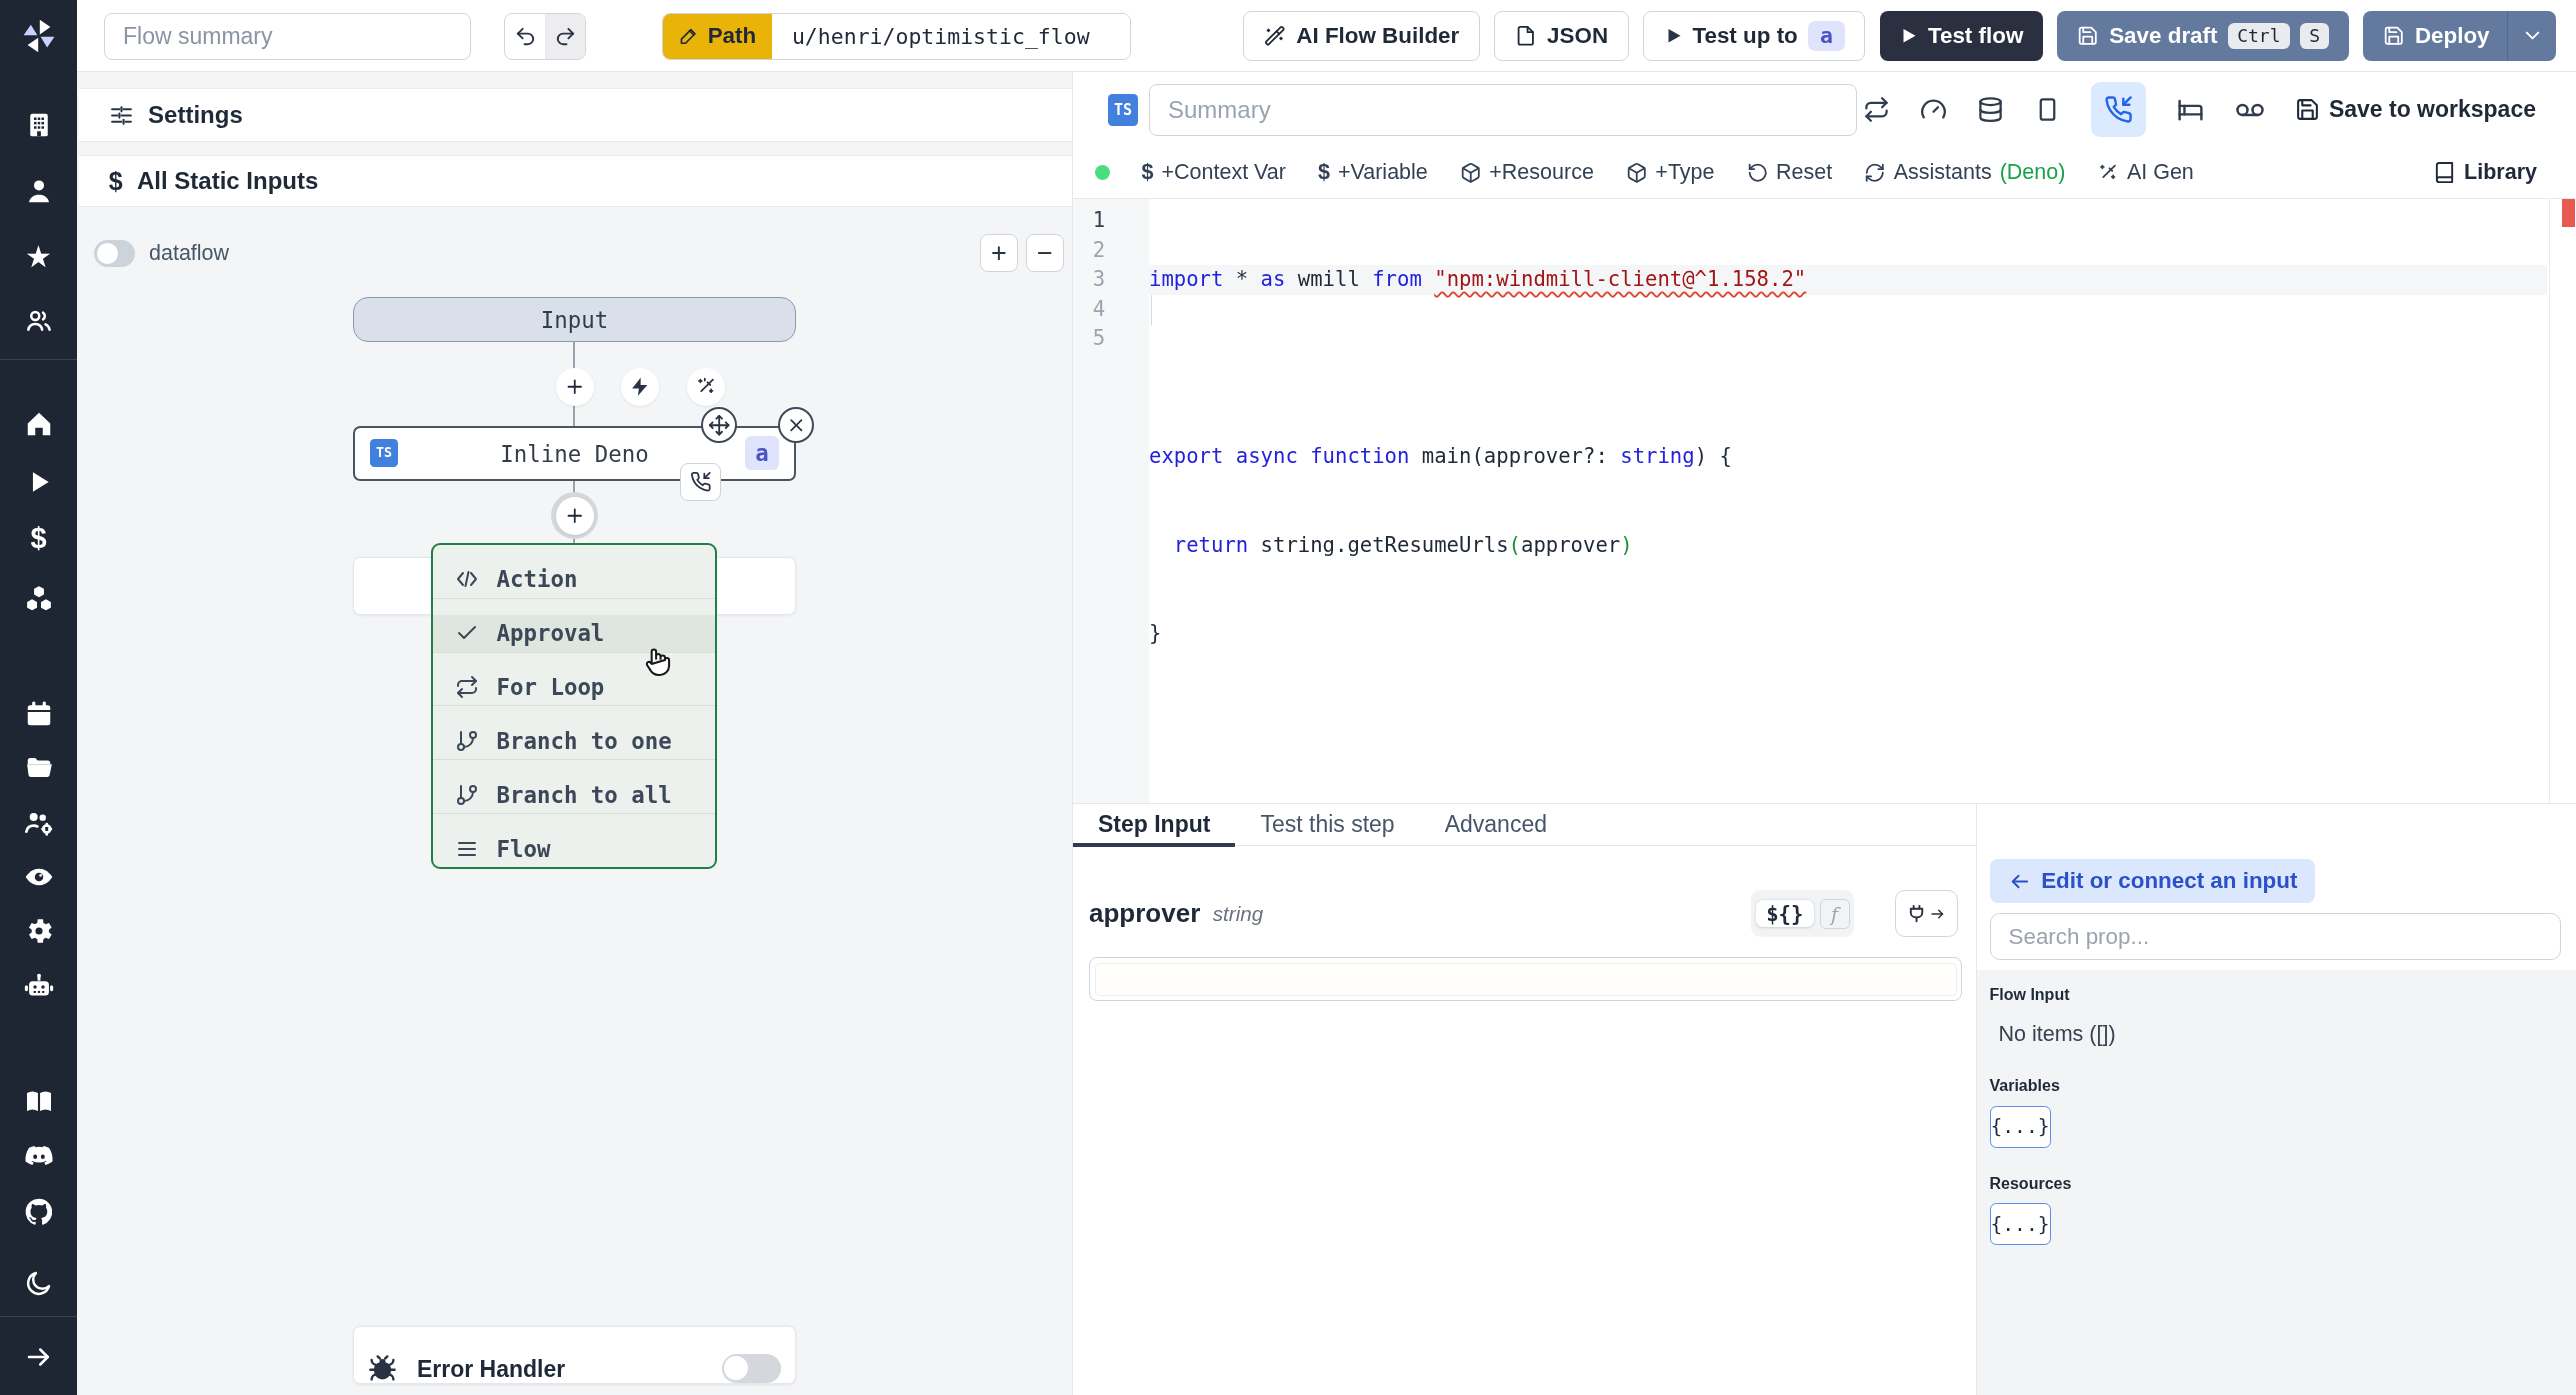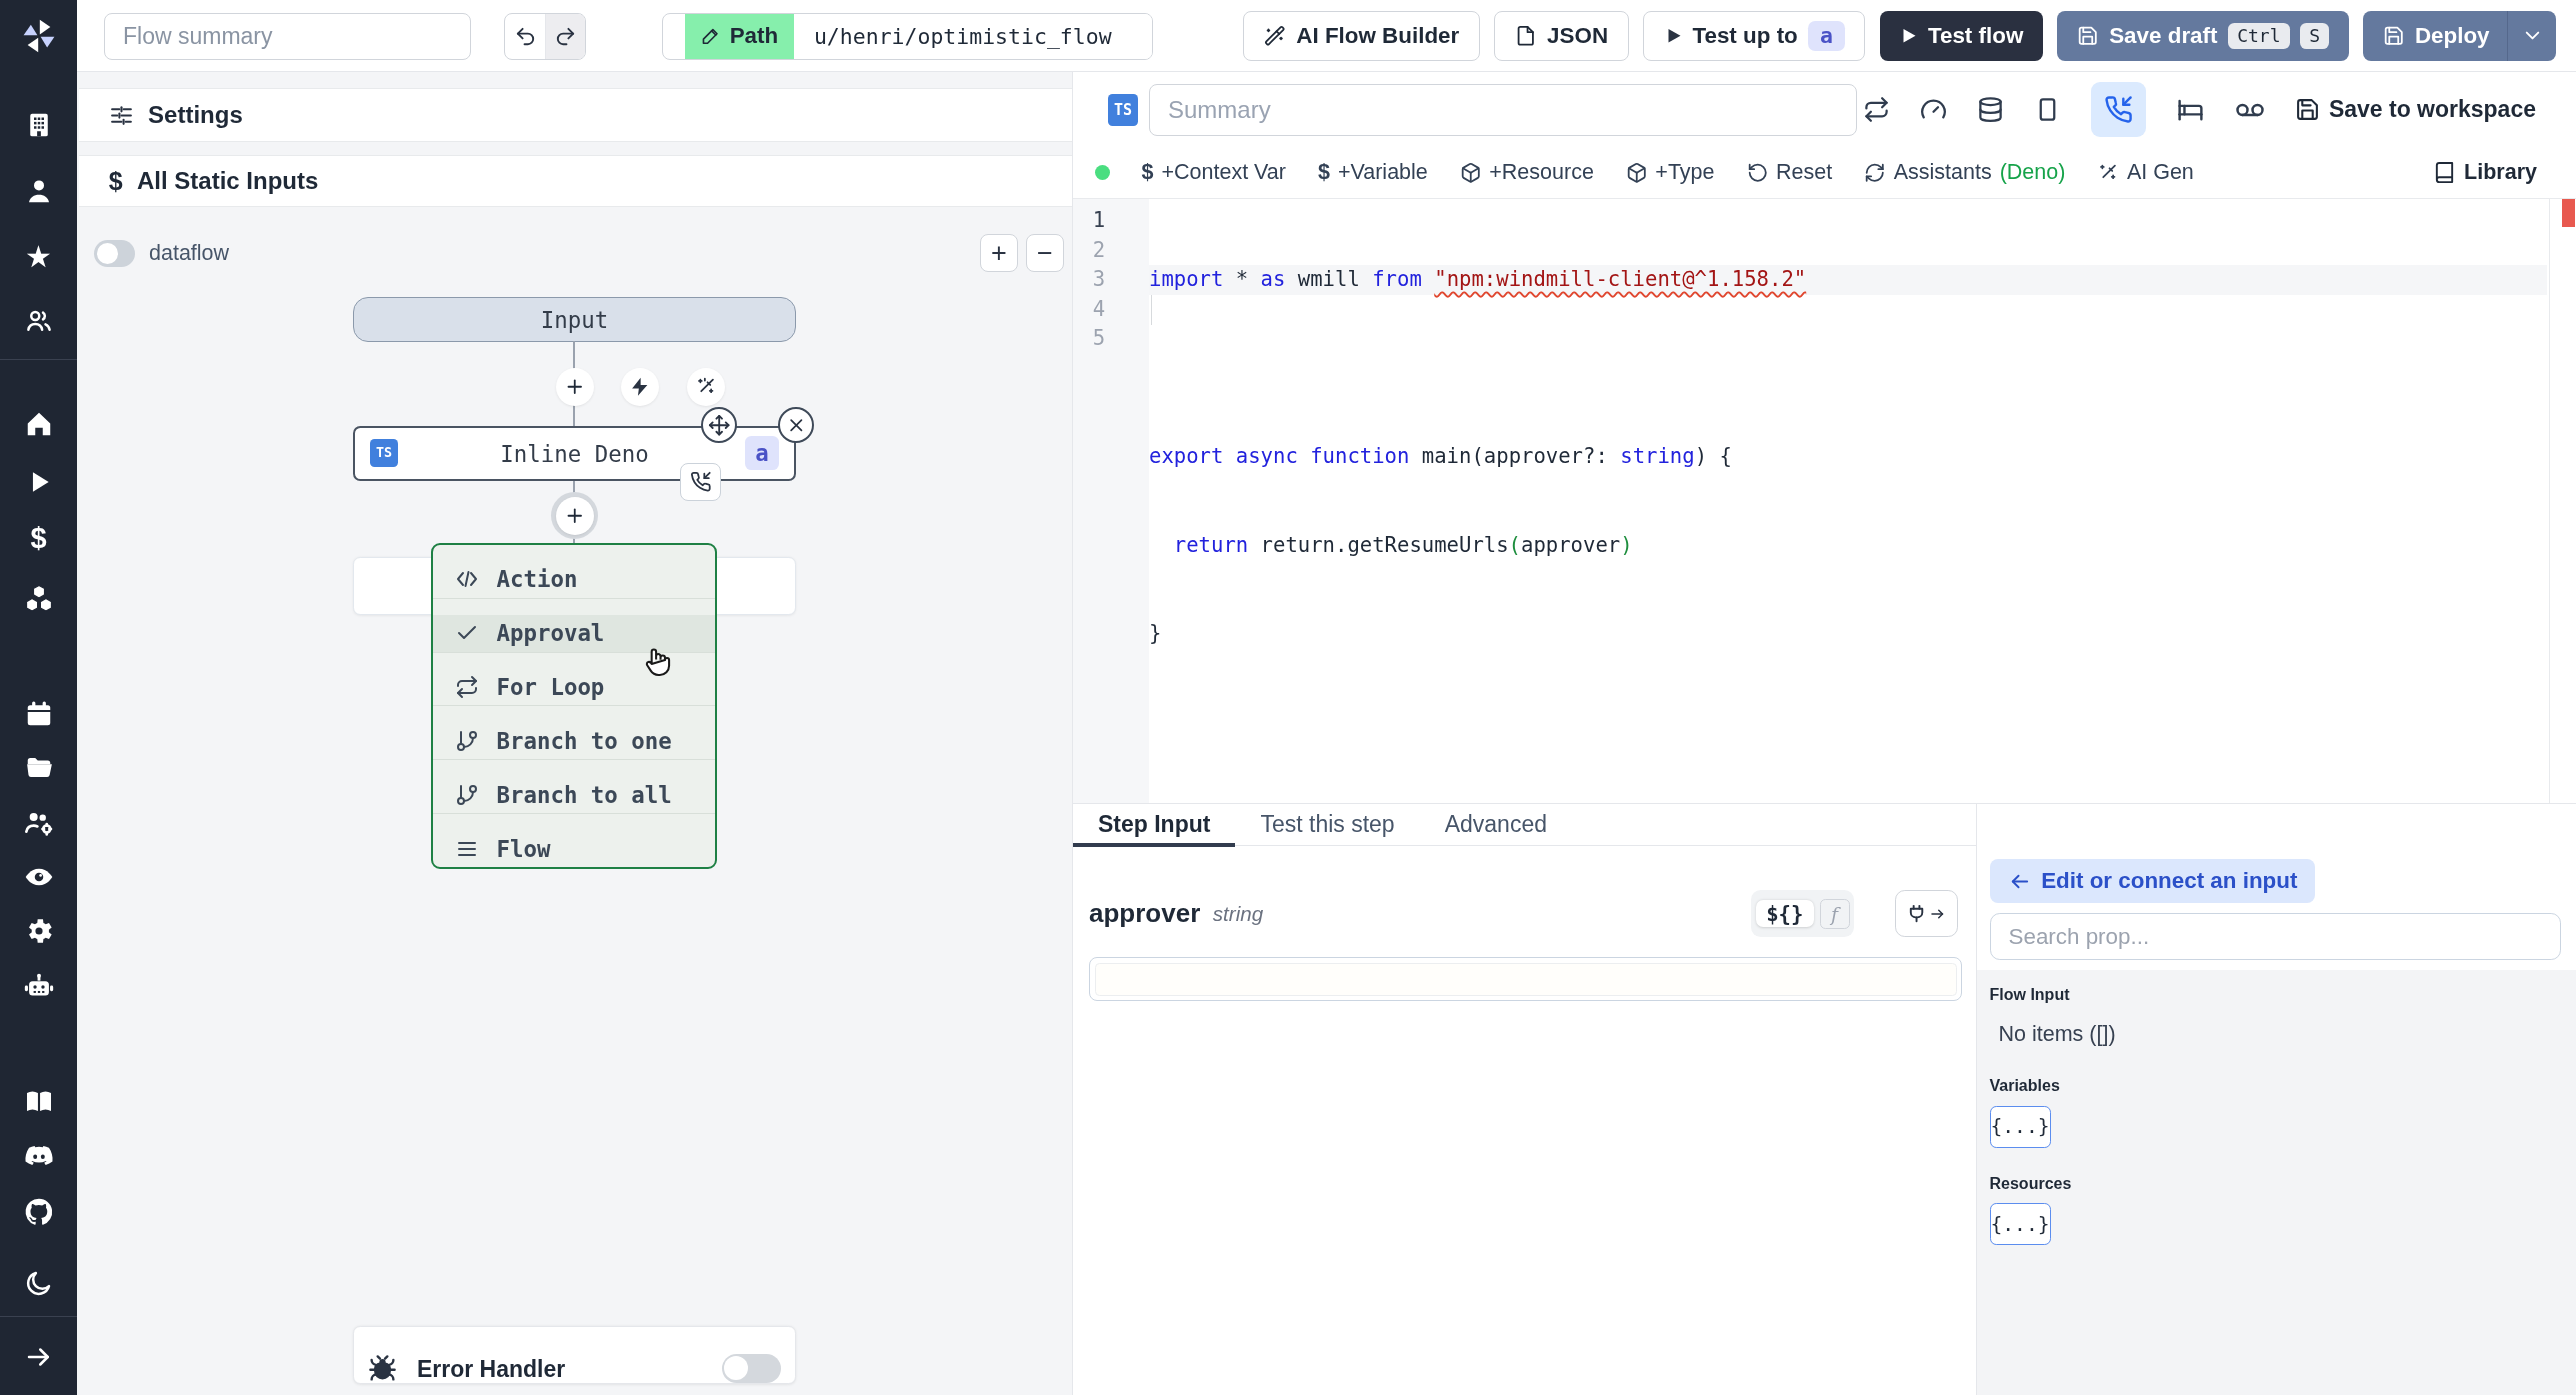--- a/index.html
+++ b/index.html
@@ -16,21 +16,21 @@
   .sb-glyph { color:#fff; font-size:30px; line-height:1; }
 
   
   #topbar { position:fixed; left:77px; top:0; width:2499px; height:72px; background:#fff; border-bottom:0.9px solid #e5e7eb; z-index:40; }
   .tb-input { position:absolute; border:0.9px solid #d1d5db; border-radius:8px; height:47px; top:12.5px; font-size:23px; padding:0 18px; color:#1f2937; outline:none; background:#fff; }
   .tb-input::placeholder { color:#8a94a3; }
   .undoredo { position:absolute; left:427px; top:12.5px; height:47px; border:0.9px solid #d1d5db; border-radius:8px; display:flex; overflow:hidden; background:#fff; }
   .undoredo .half { width:40px; display:flex; align-items:center; justify-content:center; color:#2a3342; cursor:pointer; }
   .undoredo .half + .half { border-left:0.9px solid #e5e7eb; background:#ededf0; }
   .pathgrp { position:absolute; left:585px; top:12.5px; height:47px; border:0.9px solid #d1d5db; border-radius:8px; display:flex; overflow:hidden; }
-  .pathgrp .seg1 { background:#86efac; display:flex; align-items:center; gap:9px; padding:0 16px; font-size:22.4px; font-weight:700; color:#1f2937; cursor:pointer;margin-left:22px; }
+  .pathgrp .seg1 { background:#eab308; display:flex; align-items:center; gap:9px; padding:0 16px; font-size:22.4px; font-weight:700; color:#1f2937; cursor:pointer; }
   .pathgrp .seg2 { background:#fff; display:flex; align-items:center; padding:0 19.7px; font-size:21.5px; color:#1f2937; min-width:358px; }
   .tb-right { position:absolute; right:19.7px; top:10.7px; height:50px; display:flex; gap:14.3px; align-items:center; }
   .btn { height:50px; border-radius:8px; display:flex; align-items:center; gap:10.7px; padding:0 19.7px; font-size:22.4px; font-weight:700; cursor:pointer; white-space:nowrap; }
   .btn.light { background:#fff; border:0.9px solid #d1d5db; color:#1f2937; }
   .btn.dark  { background:#2a3040; color:#fff; }
   .btn.slate { background:#64799e; color:#fff; }
   .kbd { background:#e9ebef; border-radius:6.3px; padding:2.7px 9px; font-size:18px; color:#1f2937; font-weight:400; font-family:"DejaVu Sans Mono", monospace; }
   .mini-badge { background:#dfe3fc; color:#4a52c6; border-radius:7.2px; padding:2.7px 11.6px; font-size:21.5px; font-weight:700; font-family:"DejaVu Sans Mono", monospace; }
   .deploy-split { width:0.9px; height:50px; background:#55688c; margin:0 1.8px 0 7.2px; }
 
@@ -636,21 +636,21 @@
       <div>2</div>
       <div>3</div>
       <div>4</div>
       <div>5</div>
     </div>
     <div class="indent-guide" style="top:96px;height:29.5px"></div>
     <div class="codelines">
       <div class="cl curline"><span class="tk-kw">import</span><span> * </span><span class="tk-kw">as</span><span> wmill </span><span class="tk-kw">from</span><span> </span><span class="tk-str">"npm:windmill-client@^1.158.2"</span></div>
       <div class="cl"><span></span></div>
       <div class="cl"><span class="tk-kw">export</span><span> </span><span class="tk-kw">async</span><span> </span><span class="tk-kw">function</span><span> main</span><span>(</span><span>approver</span><span>?: </span><span class="tk-kw">string</span><span>)</span><span> {</span></div>
-      <div class="cl"><span>  </span><span class="tk-kw">return</span><span> return.getResumeUrls</span><span class="tk-grn">(</span><span>approver</span><span class="tk-grn">)</span></div>
+      <div class="cl"><span>  </span><span class="tk-kw">return</span><span> string.getResumeUrls</span><span class="tk-grn">(</span><span>approver</span><span class="tk-grn">)</span></div>
       <div class="cl"><span>}</span></div>
     </div>
   </div>
   <div class="ruler">
       <div class="err"></div>
     </div>
 
   <div class="bottom">
     <div class="leftsub">
       <div class="tabsrow">

